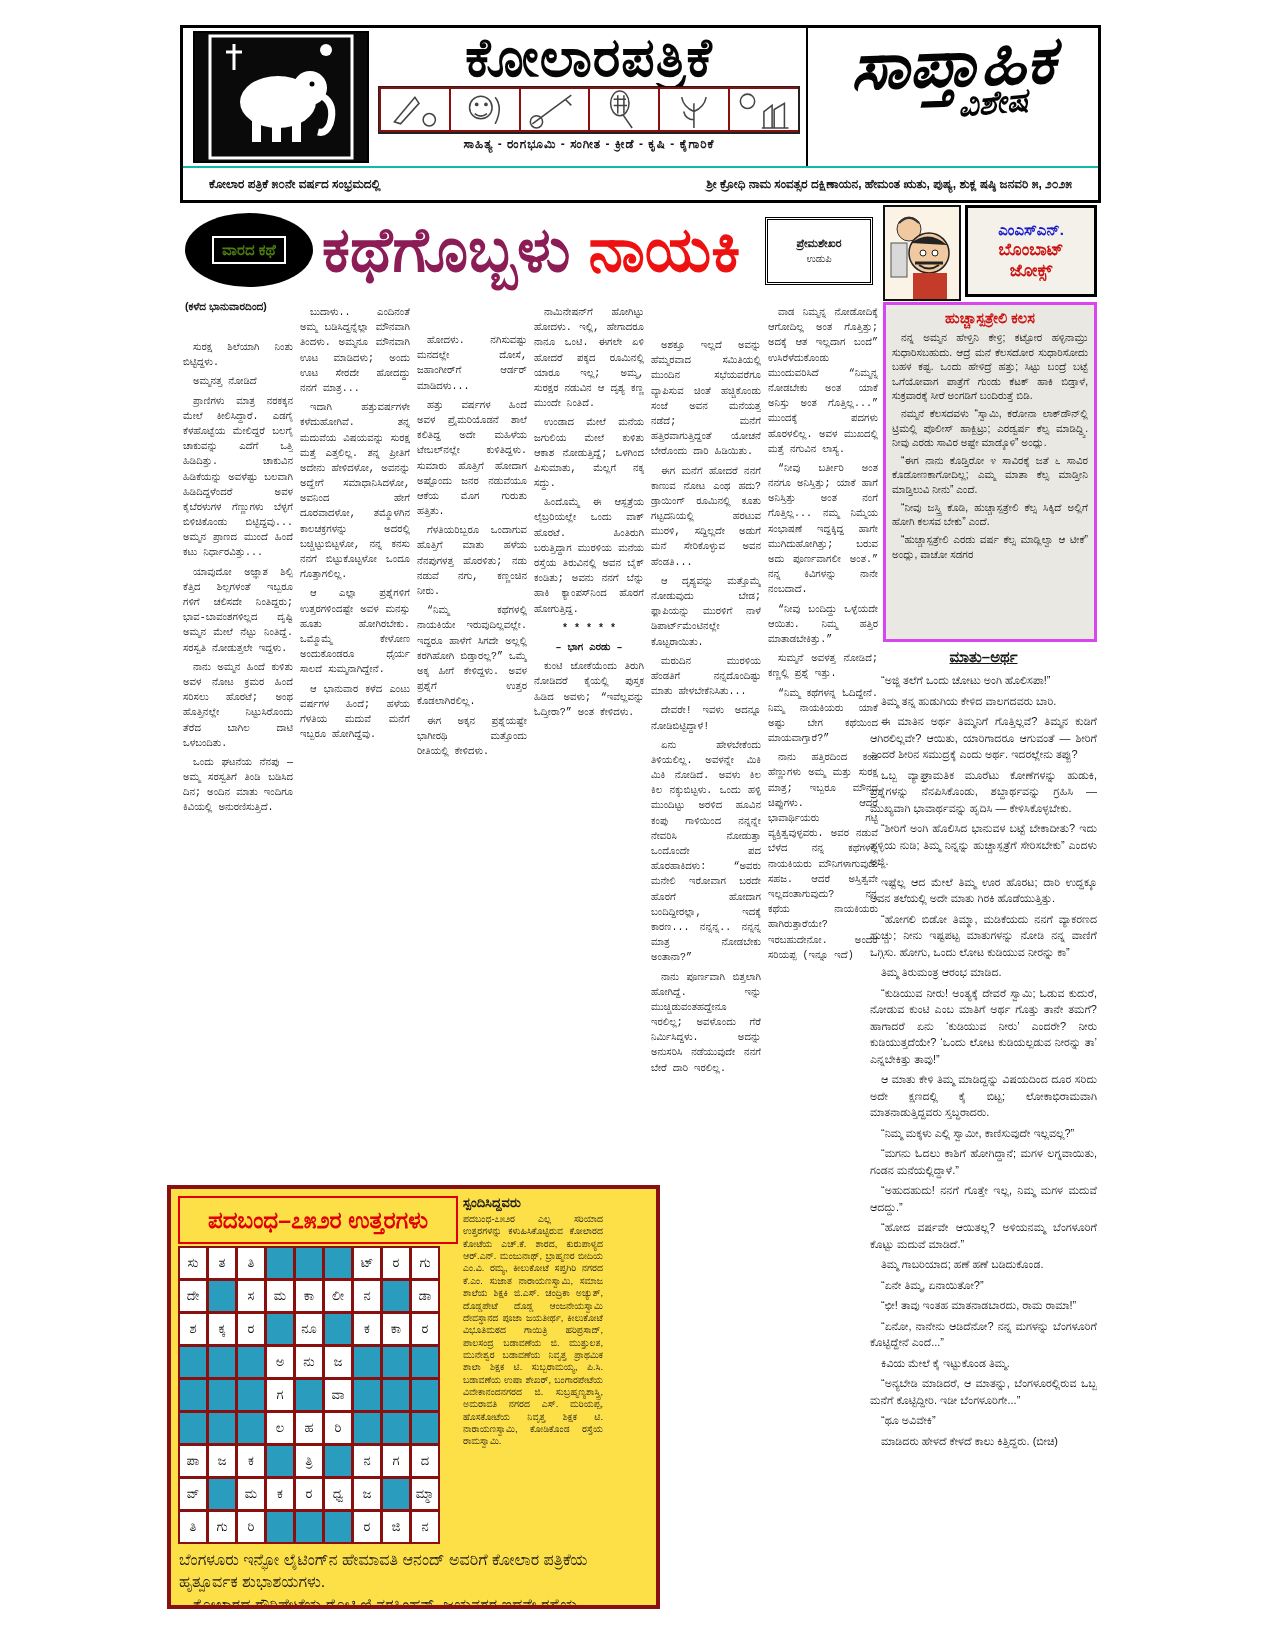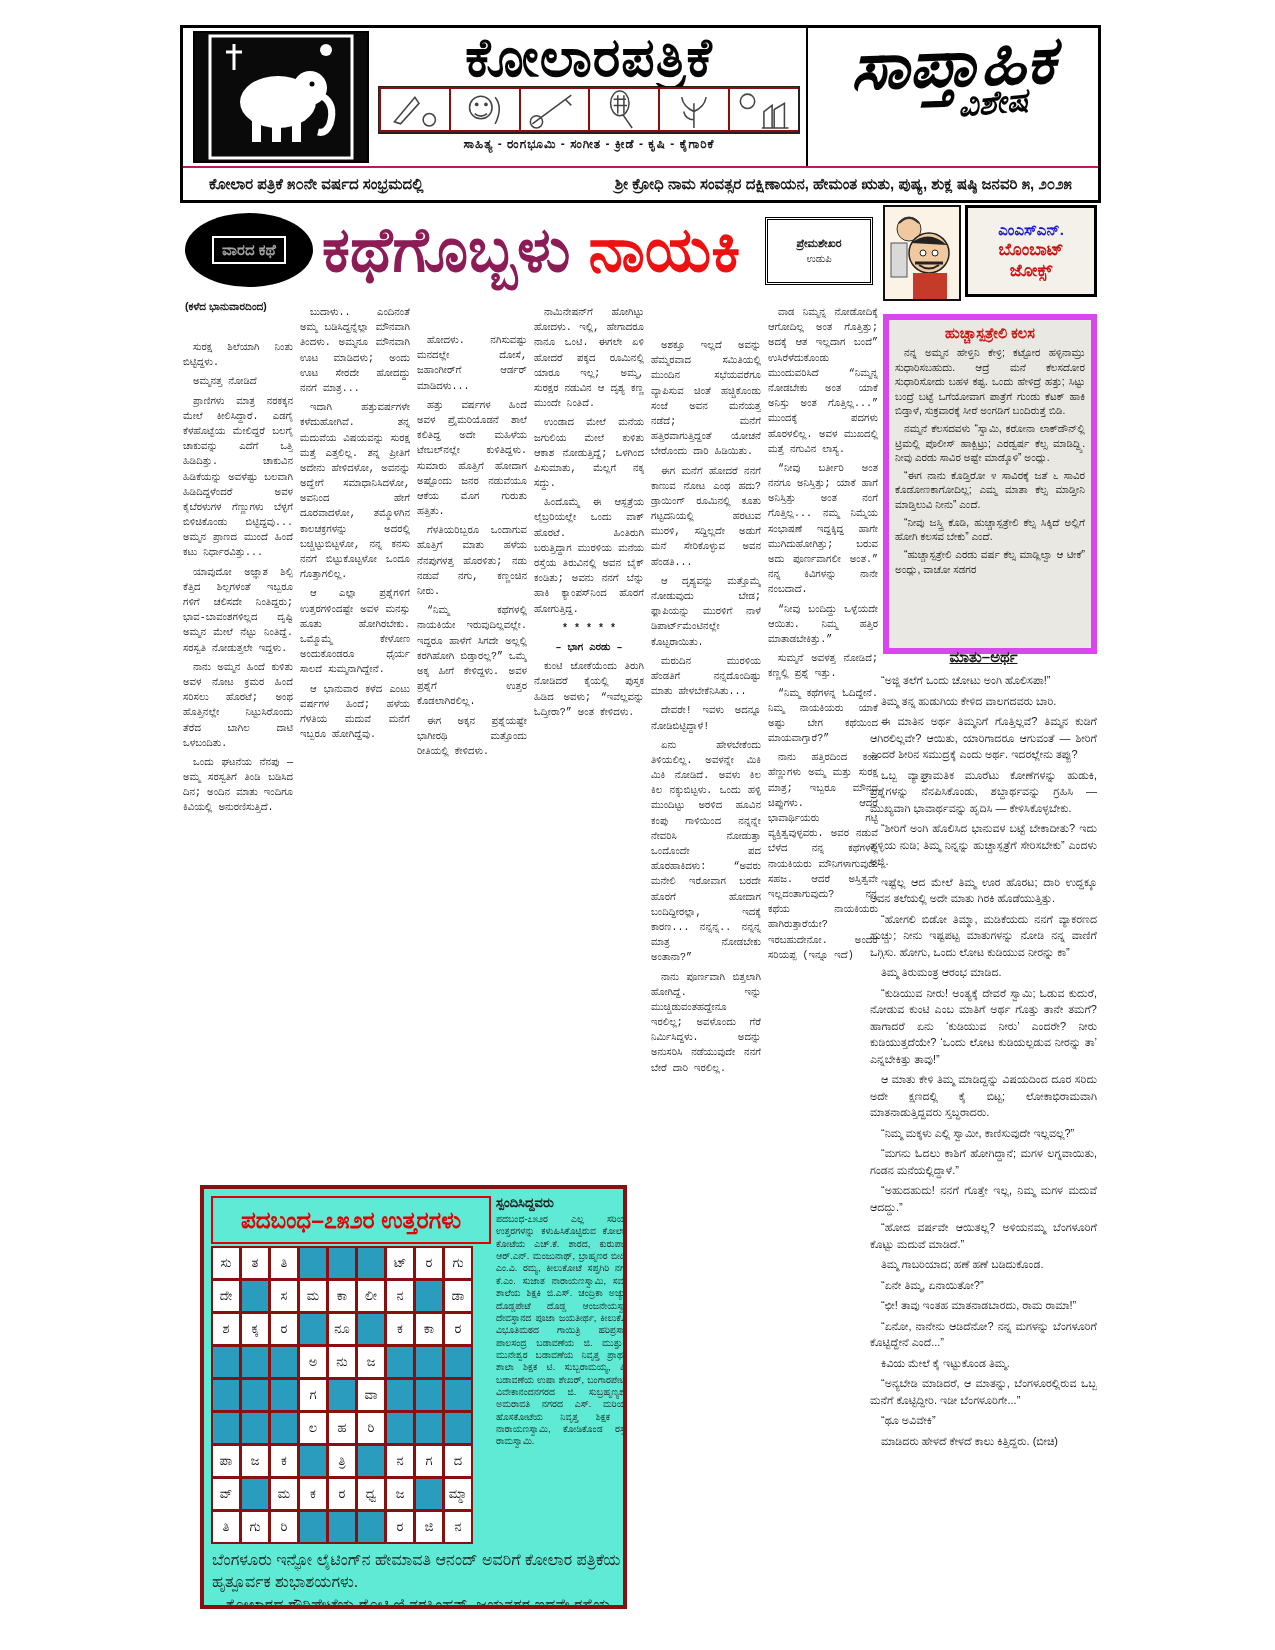--- a/index.html
+++ b/index.html
@@ -17,26 +17,26 @@
   .mh-strip{height:44px;margin:0 6px;border:2px solid #222;display:flex;}
   .mh-strip .cell{flex:1;border-right:1px solid #333;position:relative;overflow:hidden;}
   .mh-strip .cell:last-child{border-right:none;}
   .mh-subjects{font-size:12px;font-weight:bold;text-align:center;padding:3px 0 2px;
                letter-spacing:1px;}
   .mh-right{width:290px;overflow:hidden;text-align:center;padding-top:2px;}
   .weekly1{font-size:66px;font-weight:900;font-style:italic;line-height:66px;
            transform:rotate(-2deg);color:#050505;}
   .weekly2{font-size:32px;font-weight:900;font-style:italic;margin-top:-8px;
            transform:rotate(-5deg) translateX(40px);color:#050505;}
-  .mh-band{height:32px;border-top:2px solid #be185d;display:flex;align-items:center;
-           justify-content:space-between;padding:0 26px;font-size:15px;font-weight:bold;}
+  .mh-band{height:32px;border-top:2px solid #14b8a6;display:flex;align-items:center;
+           justify-content:space-between;padding:0 26px;font-size:12px;font-weight:bold;}
   
   .badge{position:absolute;left:185px;top:213px;width:128px;height:74px;background:#000;
          border-radius:50%;display:flex;align-items:center;justify-content:center;}
-  .badge .inner{border:2px solid #fff;padding:3px 8px;color:#a3a3a3;font-size:15px;
+  .badge .inner{border:2px solid #fff;padding:3px 8px;color:#4d7c0f;font-size:15px;
                 font-weight:bold;white-space:nowrap;}
   .headline{position:absolute;left:322px;top:200px;width:545px;height:120px;
             font-size:62px;font-weight:900;white-space:nowrap;line-height:100px;}
   .hl1{color:var(--headline-maroon);}
   .hl2{color:var(--headline-red);margin-left:18px;}
   .author-box{position:absolute;left:765px;top:217px;width:102px;height:62px;
               border:3px double #000;display:flex;flex-direction:column;align-items:center;
               justify-content:center;background:#fff;}
   .author-name{font-size:11px;font-weight:bold;}
   .author-place{font-size:10px;margin-top:3px;}
@@ -54,32 +54,32 @@
   .c4{left:651px;height:1262px;top:338px;}
   .c5{left:768px;height:1295px;top:305px;}
   
   .cartoon-box{position:absolute;left:883px;top:205px;width:214px;height:92px;display:flex;}
   .cartoon{width:74px;height:92px;border:2px solid #111;background:#fdf6ee;overflow:hidden;}
   .brand-box{flex:1;border:3px solid #000;margin-left:4px;background:#f3f1ea;
              display:flex;flex-direction:column;align-items:center;justify-content:center;}
   .brand1{color:var(--brand-blue);font-weight:900;font-size:15px;}
   .brand2,.brand3{color:var(--brand-red);font-weight:900;font-size:17px;line-height:1.25;}
   .joke-box{position:absolute;left:883px;top:302px;width:214px;height:340px;
-            border:6px solid #d946ef;background:#e9e8e2;overflow:hidden;padding:4px 6px;
-            box-sizing:border-box;margin-top:12px;}
+            border:3px solid #d946ef;background:#e9e8e2;overflow:hidden;padding:4px 6px;
+            box-sizing:border-box;}
   .joke-head{color:var(--brand-red);font-weight:900;font-size:14.5px;text-align:center;
              margin:1px 0 4px;}
   .joke-box p{margin:0 0 3px;font-size:10.3px;line-height:1.42;text-align:justify;
               text-indent:9px;}
   .matu{position:absolute;left:870px;top:648px;width:227px;height:958px;overflow:hidden;}
   .matu-head{font-weight:900;font-size:15px;text-align:center;margin:0 0 6px;text-decoration:underline;}
   .matu p{margin:0 0 4px;font-size:11px;line-height:1.5;text-align:justify;text-indent:11px;}
   
-  .cw{position:absolute;left:200px;top:1185px;width:427px;height:424px;
-      border:4px solid var(--grid-border);background:#5eead4;box-sizing:border-box;overflow:hidden;}
+  .cw{position:absolute;left:167px;top:1185px;width:493px;height:424px;
+      border:4px solid var(--grid-border);background:#fde047;box-sizing:border-box;overflow:hidden;}
   .cw-title{position:absolute;left:7px;top:7px;width:276px;height:44px;
             border:2px solid var(--title-red);display:flex;align-items:center;justify-content:center;
             color:var(--title-red);font-size:23px;font-weight:900;white-space:nowrap;}
   .cw-resp{position:absolute;left:292px;top:6px;width:140px;height:346px;overflow:hidden;}
   .cw-resp-head{font-size:13px;font-weight:900;text-align:left;margin-bottom:2px;}
   .cw-resp-text{font-size:9.3px;line-height:1.33;text-align:justify;}
   .grid{position:absolute;left:8px;top:58px;display:grid;
         grid-template-columns:repeat(9,29px);grid-auto-rows:33px;}
   .cell{border:2px solid var(--grid-border);margin:-1px 0 0 -1px;background:#fff;
         display:flex;align-items:center;justify-content:center;font-size:13px;overflow:hidden;}

